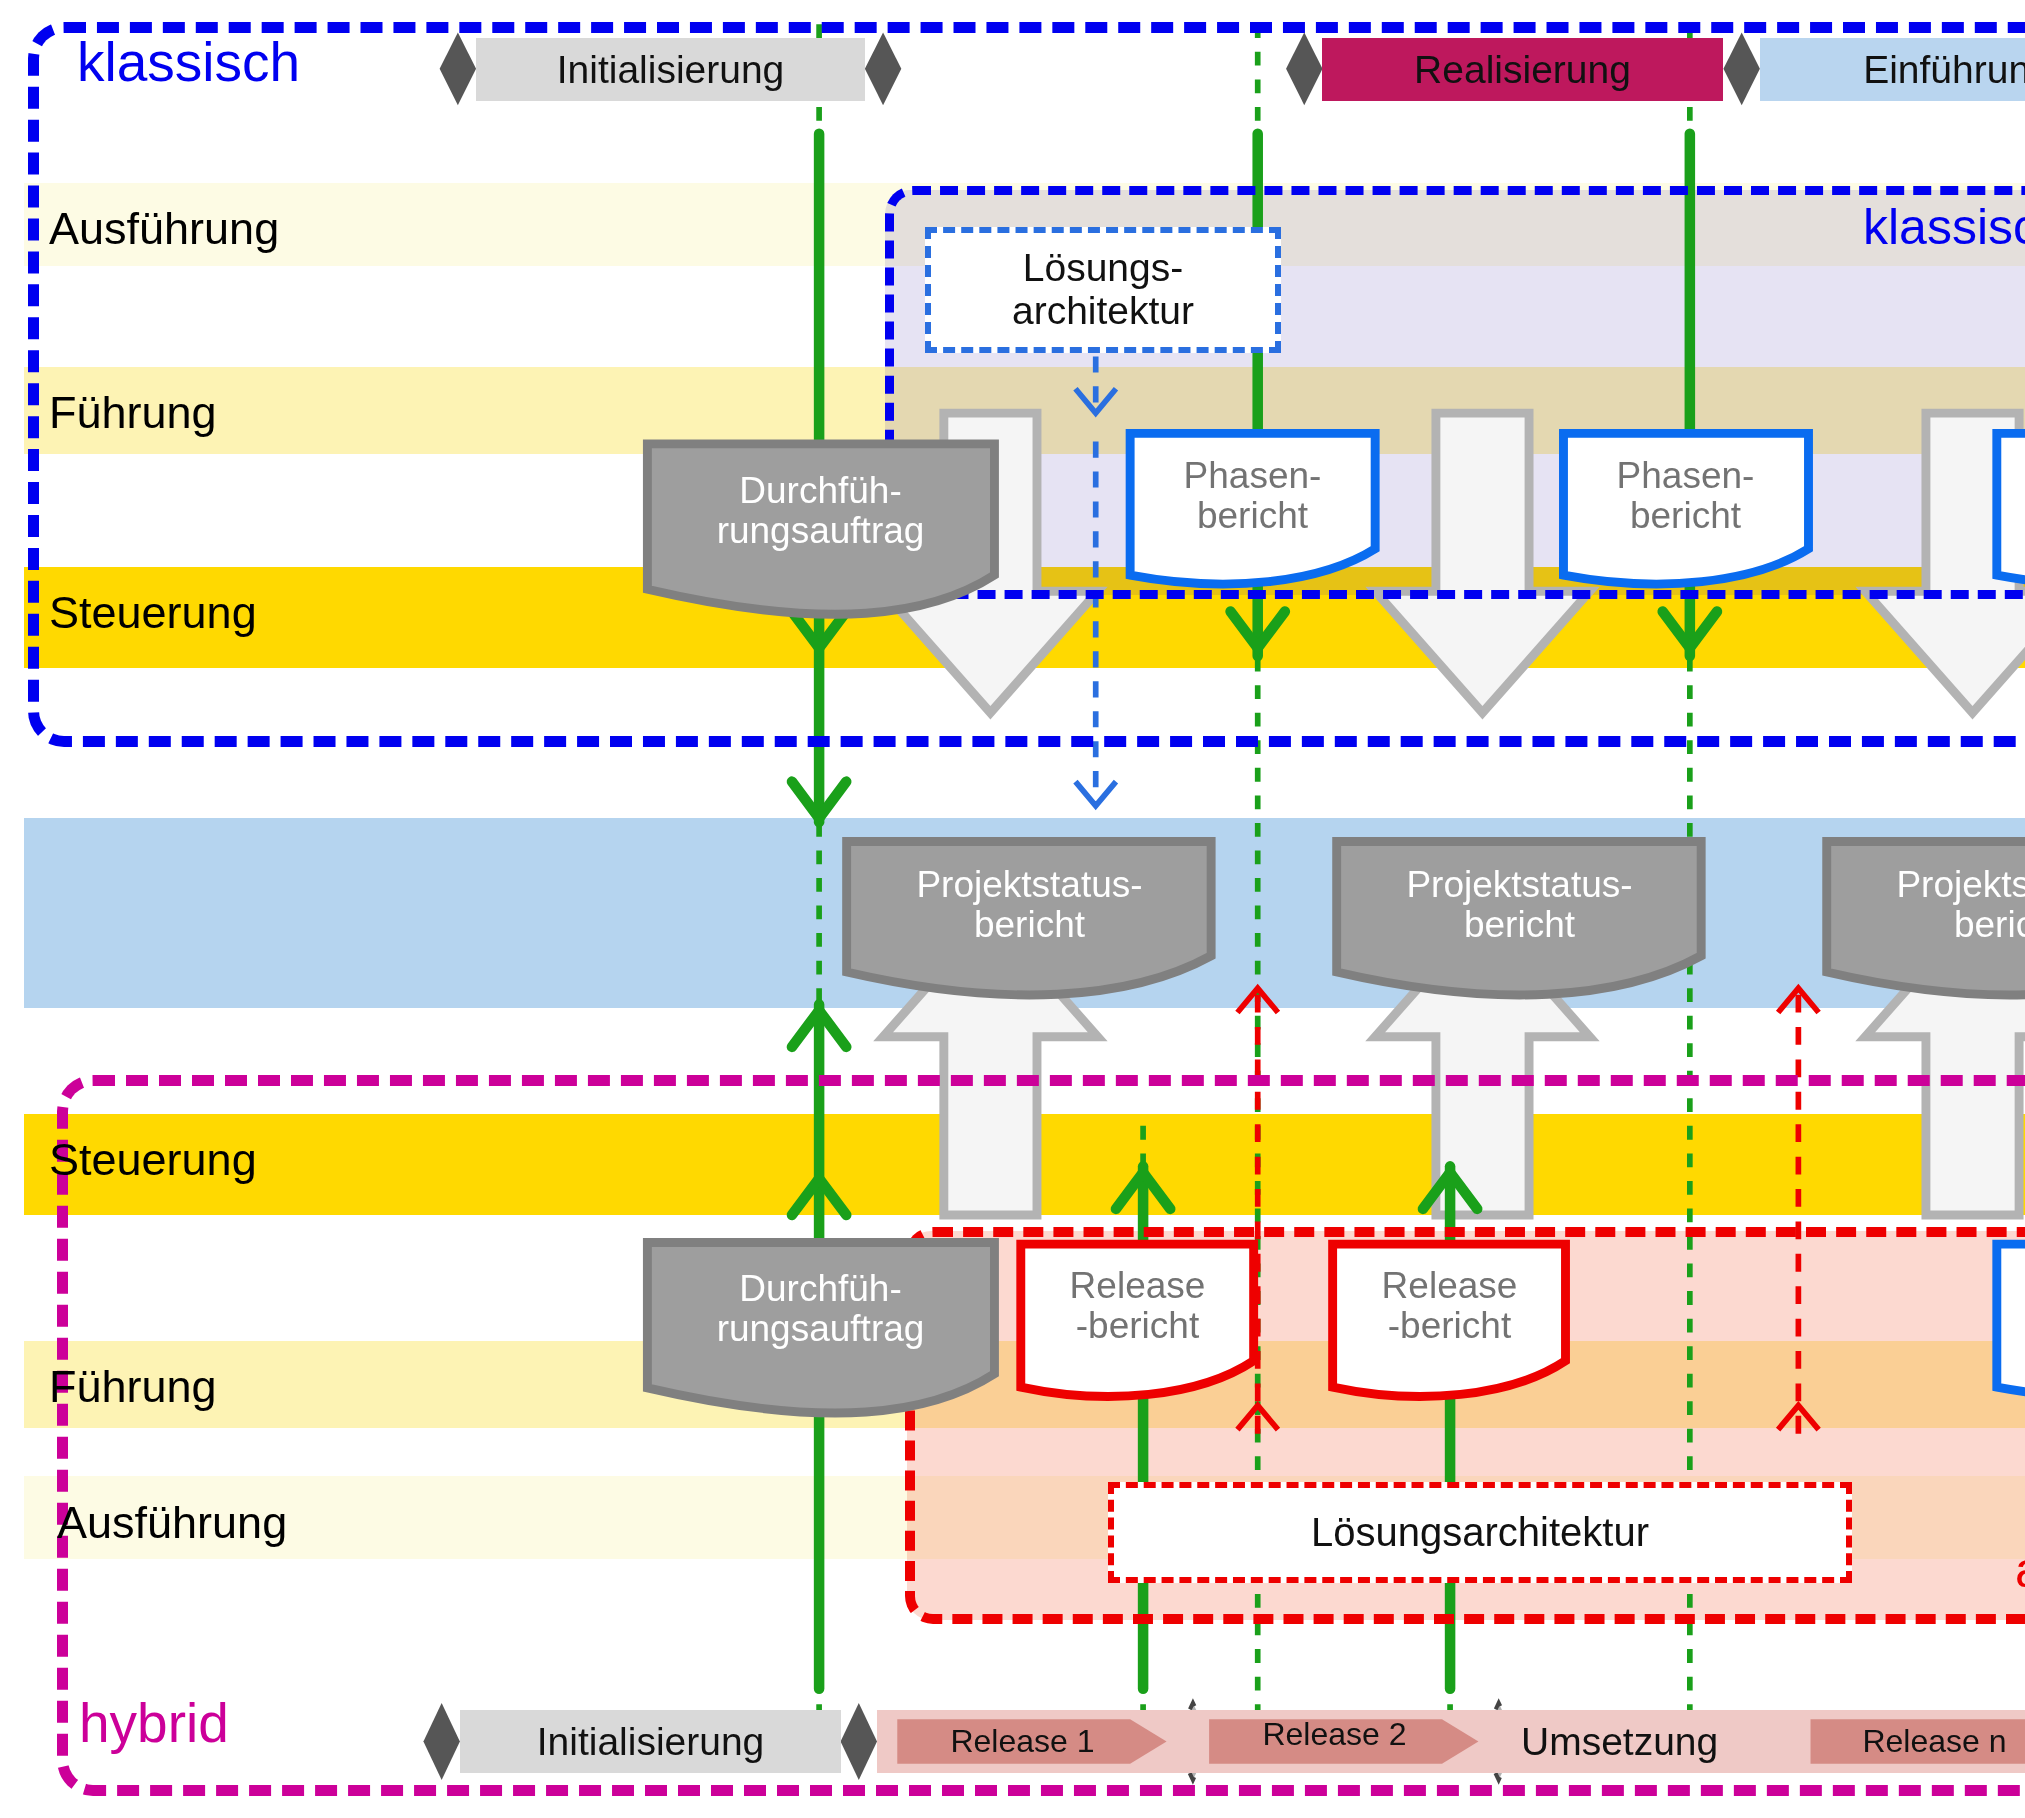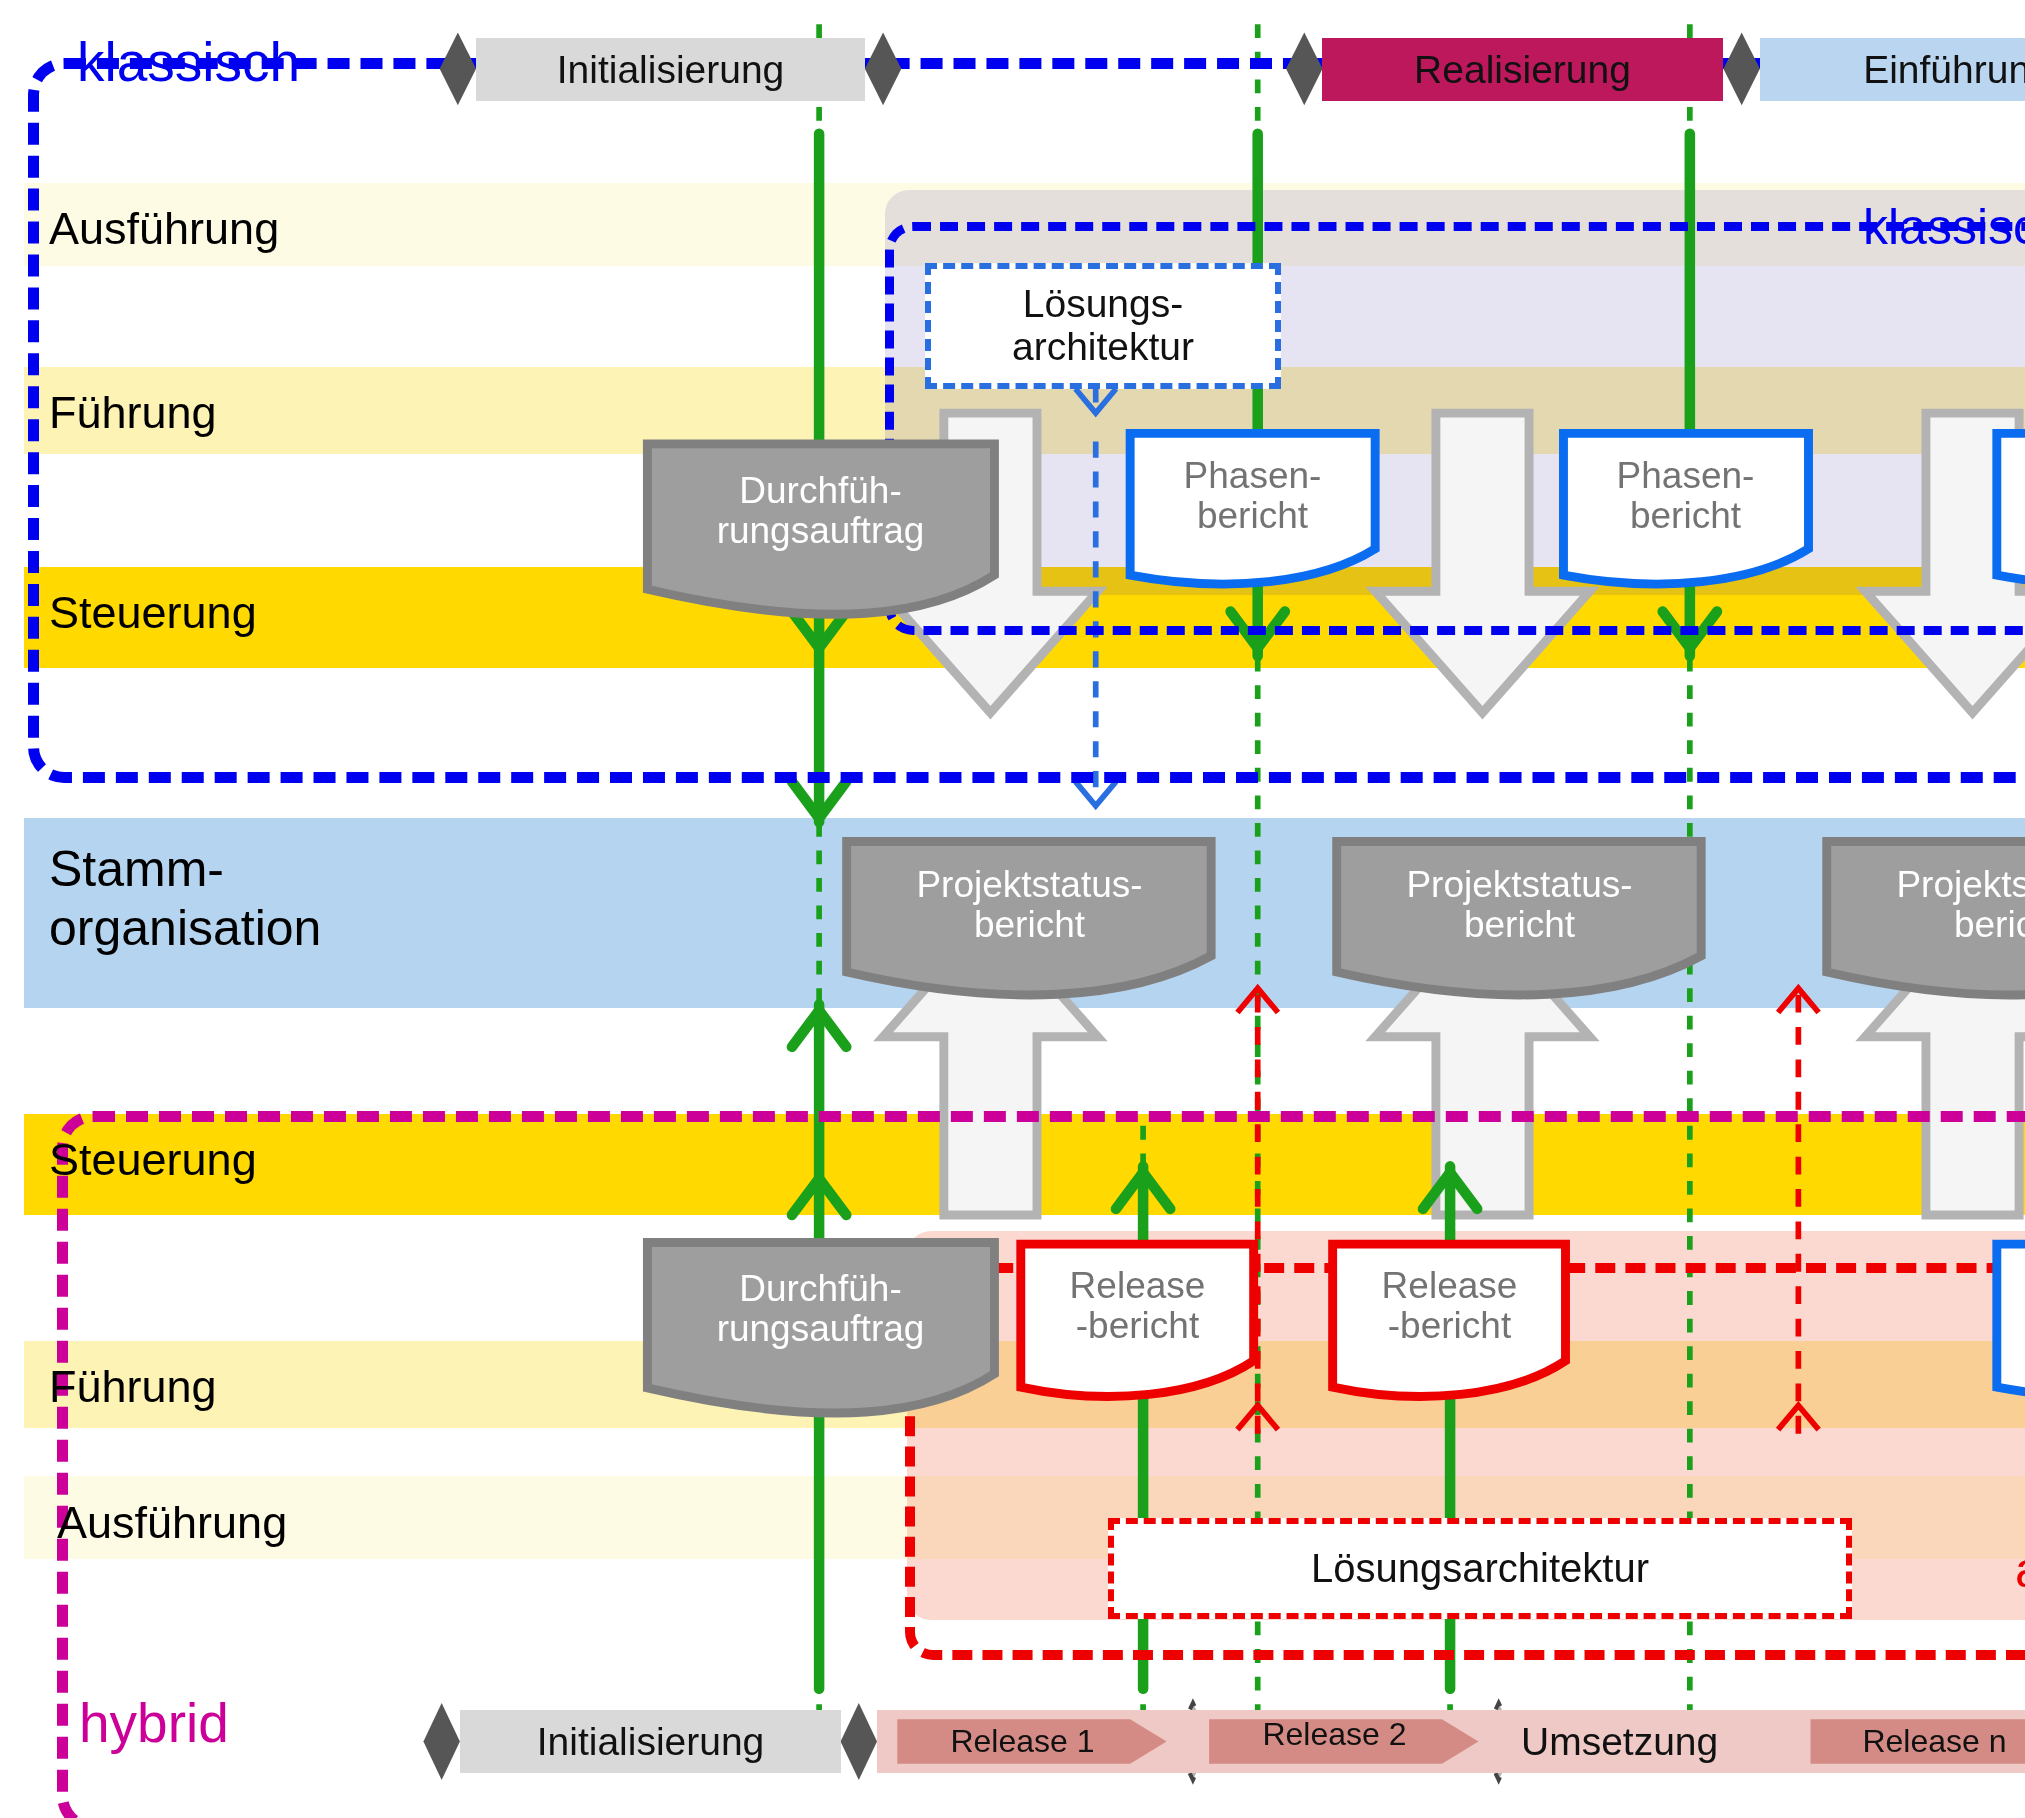--- a/index.html
+++ b/index.html
@@ -8,21 +8,21 @@
   .abs{position:absolute;}
   .band{position:absolute;left:0;}
   .rowlabel{position:absolute;color:#000;font-size:45px;white-space:nowrap;}
   .phasebox{position:absolute;display:flex;align-items:center;justify-content:center;
             font-size:39px;color:#111;white-space:nowrap;}
   .doc{position:absolute;display:flex;flex-direction:column;align-items:center;
        justify-content:center;text-align:center;line-height:1.08;}
   .doc span{display:block;}
   .greydoc{color:#fff;font-size:37px;}
   .whitedoc{color:#737373;font-size:37px;}
-  .dashbox{position:absolute;box-sizing:border-box;margin-top:36px;}
+  .dashbox{position:absolute;box-sizing:border-box;}
   .lbl{position:absolute;white-space:nowrap;}
   svg{position:absolute;left:0;top:0;overflow:visible;}
 </style>
 </head>
 <body>
 
 <div id="stage">
 
   <div class="band abs" style="left:24px;top:183px;width:2608px;height:83px;background:#fdfbe4;"></div>
   <div class="band abs" style="left:24px;top:367px;width:2608px;height:87px;background:#fdf3b4;"></div>
@@ -126,24 +126,20 @@
   <div class="dashbox" style="left:905px;top:1227px;width:1239px;height:397px;border:10.5px dashed #ee0000;border-radius:28px;"></div>
 
   <div class="rowlabel" style="left:49px;top:203px;">Ausführung</div>
   <div class="rowlabel" style="left:49px;top:387px;">Führung</div>
   <div class="rowlabel" style="left:49px;top:587px;">Steuerung</div>
 
   <div class="rowlabel" style="left:49px;top:1134px;">Steuerung</div>
   <div class="rowlabel" style="left:49px;top:1361px;">Führung</div>
   <div class="rowlabel" style="left:57px;top:1497px;">Ausführung</div>
 
-  <div class="abs" style="left:49px;top:840px;font-size:50px;line-height:1.18;color:#000;">
-    <span>Stamm-</span><br>
-    <span>organisation</span>
-  </div>
 
   <div class="lbl" style="left:77px;top:30px;color:#0000f0;font-size:55px;">klassisch</div>
 
   <div class="lbl" style="left:1863px;top:198px;color:#0000f0;font-size:50px;">klassisch</div>
 
   <div class="lbl" style="left:79px;top:1691px;color:#cc0099;font-size:55px;">hybrid</div>
 
   <div class="lbl" style="left:2015px;top:1541px;color:#ee0000;font-size:50px;">agil</div>
 
   <svg width="2660" height="1818" viewBox="0 0 6567 4489">

